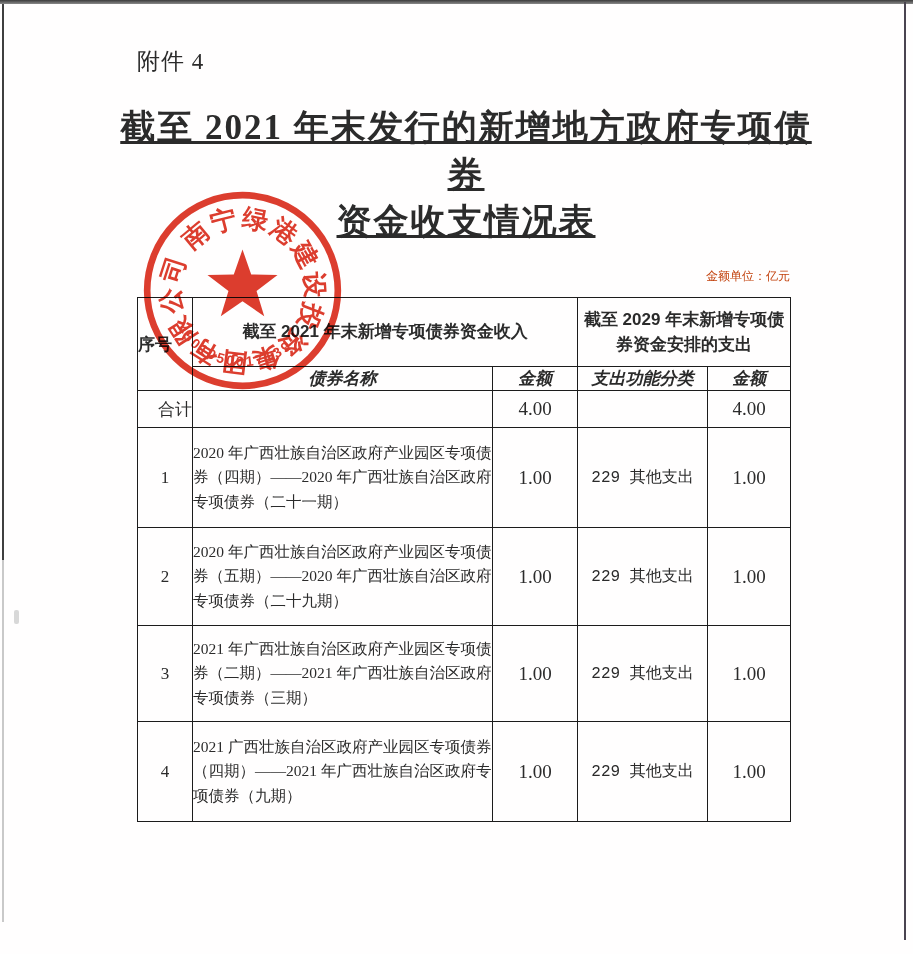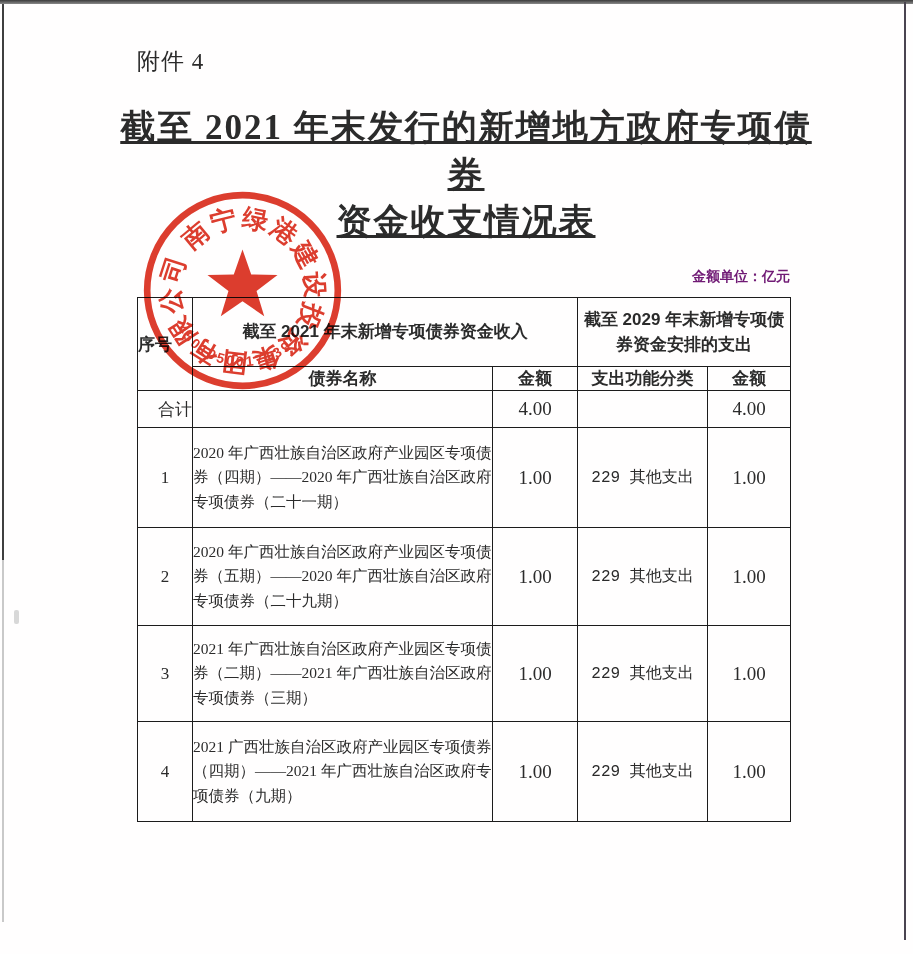--- a/index.html
+++ b/index.html
@@ -31,40 +31,39 @@
     font-weight:bold;
     font-size:35px;
     line-height:47px;
     letter-spacing:2px;
     text-decoration:underline;
   }
 
   .unit-note{
     position:absolute;left:137px;top:268px;width:653px;
     text-align:right;
-    font-size:14px;
+    font-size:12px;
     font-family:"Liberation Sans","DejaVu Sans",sans-serif;
-    color:#701a75;
-    font-weight:bold;
+    color:#c2410c;
   }
 
   table.bond{
     position:absolute;left:137px;top:297px;
     width:653px;
     border-collapse:collapse;
     table-layout:fixed;
     background:transparent;
   }
   table.bond th, table.bond td{
     border:1.6px solid #1c1c1c;
     vertical-align:middle;
     padding:0;
   }
   tr.h1{height:69px;}
-  tr.h2{height:17px;}
+  tr.h2{height:17px;font-style:italic;}
   tr.total{height:37px;}
   tr.r1{height:100px;} tr.r2{height:98px;} tr.r3{height:96px;} tr.r4{height:100px;}
 
   th.group{
     font-family:"Liberation Sans","DejaVu Sans",sans-serif;
     font-weight:600;font-size:17px;text-align:center;line-height:1.5;
   }
   th.sub{
     font-family:"Liberation Sans","DejaVu Sans",sans-serif;
     font-weight:600;font-size:17px;text-align:center;

